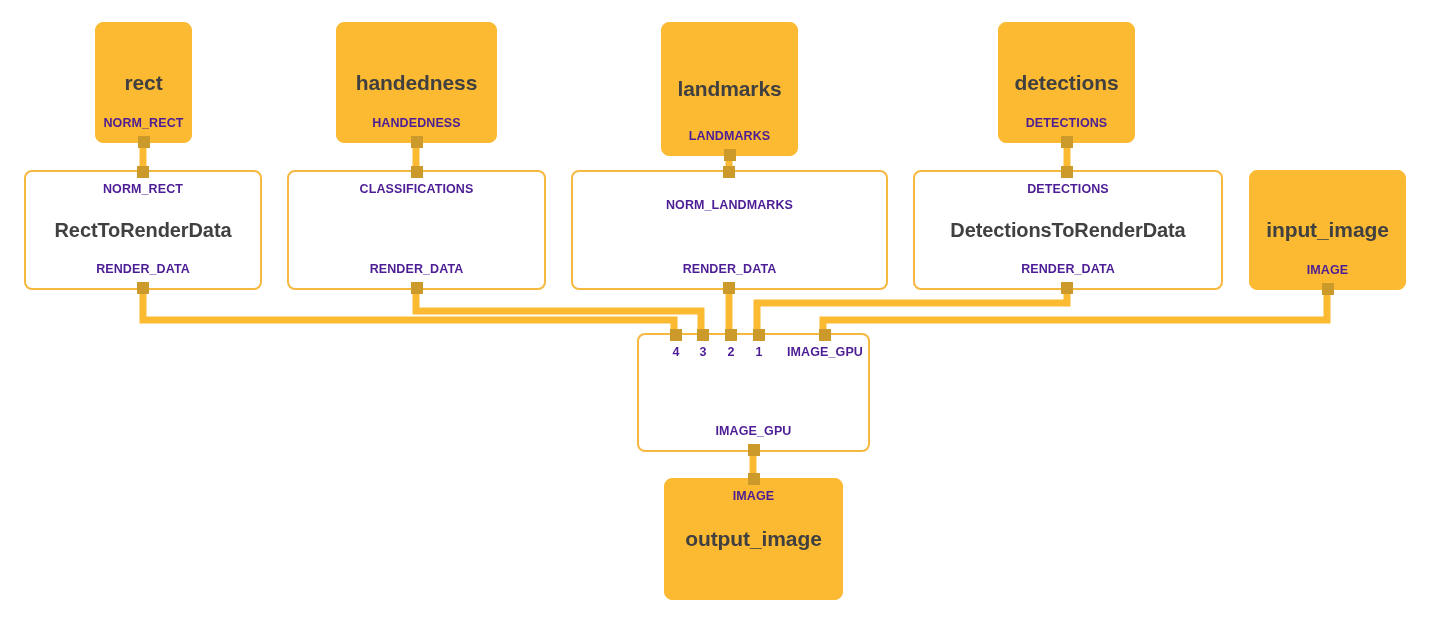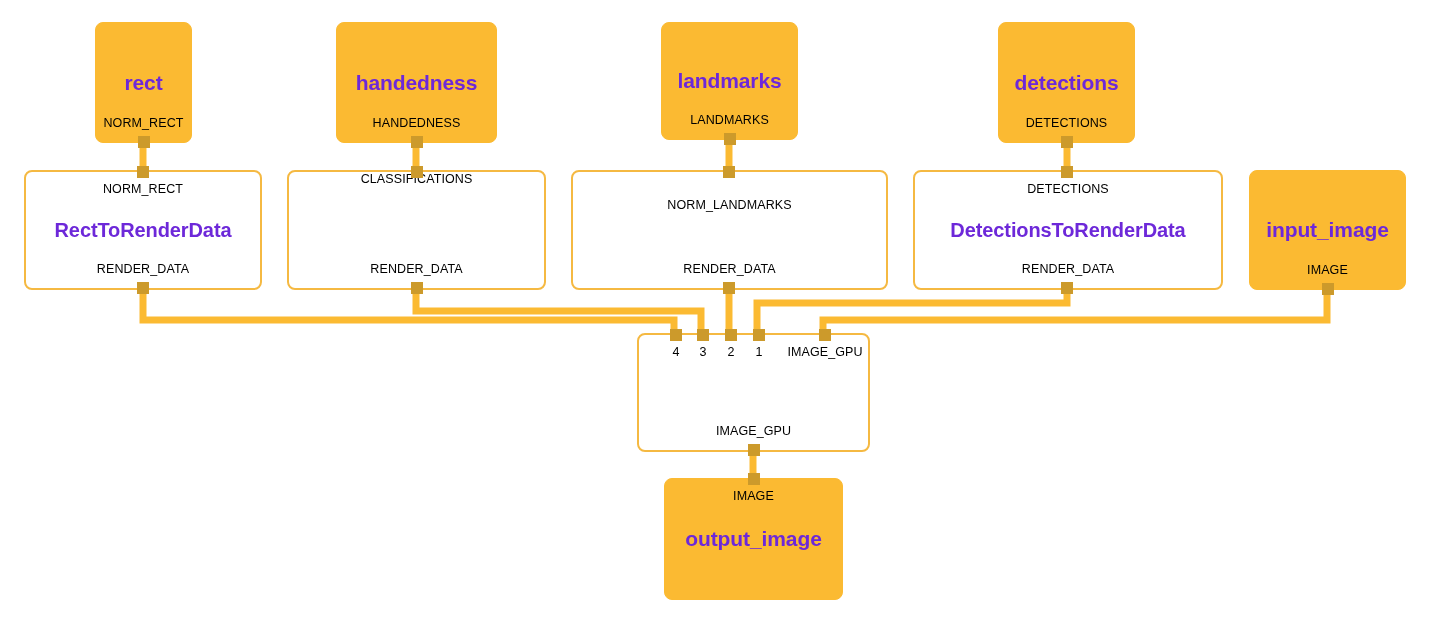--- a/index.html
+++ b/index.html
@@ -40,33 +40,34 @@
   .node.io {
     background: #FBBA32;
     border: 1px solid #FBBA32;
   }
   .node.calc {
     background: #ffffff;
     border: 2px solid #F5B942;
   }
   .node-title {
     font-weight: bold;
-    color: #6d28d9;
+    color: #404040;
     letter-spacing: -0.1px;
     line-height: 1.1;
     white-space: nowrap;
   }
   .node.io .node-title { font-size: 21px; }
   .node.calc .node-title { font-size: 20px; }
   .port-label {
     font-size: 12.5px;
-    color: #000000;
+    color: #4c1d95;
     line-height: 1.1;
     white-space: nowrap;
     letter-spacing: 0.1px;
+    font-weight: bold;
   }
   .overlay-inputs {
     position: absolute;
     top: 11px;
     left: 0;
     right: 0;
     height: 16px;
   }
   .overlay-inputs .port-label {
     position: absolute;
@@ -113,21 +114,21 @@
     <div class="port-label" style="position:absolute; bottom:11px;">NORM_RECT</div>
     <div class="port" style="left:50%; top:100%;"></div>
   </div>
 
   <div class="node io" style="left:336px; top:22px; width:161px; height:121px;">
     <div class="node-title">handedness</div>
     <div class="port-label" style="position:absolute; bottom:11px;">HANDEDNESS</div>
     <div class="port" style="left:50%; top:100%;"></div>
   </div>
 
-  <div class="node io" style="left:661px; top:22px; width:137px; height:118px;">
+  <div class="node io" style="left:661px; top:22px; width:137px; height:134px;">
     <div class="node-title">landmarks</div>
     <div class="port-label" style="position:absolute; bottom:11px;">LANDMARKS</div>
     <div class="port" style="left:50%; top:100%;"></div>
   </div>
 
   <div class="node io" style="left:998px; top:22px; width:137px; height:121px;">
     <div class="node-title">detections</div>
     <div class="port-label" style="position:absolute; bottom:11px;">DETECTIONS</div>
     <div class="port" style="left:50%; top:100%;"></div>
   </div>
@@ -140,21 +141,21 @@
 
   <div class="node calc" style="left:24px; top:170px; width:238px; height:120px;">
     <div class="port-label" style="position:absolute; top:11px;">NORM_RECT</div>
     <div class="node-title">RectToRenderData</div>
     <div class="port-label" style="position:absolute; bottom:11px;">RENDER_DATA</div>
     <div class="port" style="left:50%; top:0%;"></div>
     <div class="port" style="left:50%; top:100%;"></div>
   </div>
 
   <div class="node calc" style="left:287px; top:170px; width:259px; height:120px;">
-    <div class="port-label" style="position:absolute; top:1px;">CLASSIFICATIONS</div>
+    <div class="port-label" style="position:absolute; top:11px;">CLASSIFICATIONS</div>
     <div class="port-label" style="position:absolute; bottom:11px;">RENDER_DATA</div>
     <div class="port" style="left:50%; top:0%;"></div>
     <div class="port" style="left:50%; top:100%;"></div>
   </div>
 
   <div class="node calc" style="left:571px; top:170px; width:317px; height:120px;">
     <div class="port-label" style="position:absolute; top:11px;margin-top:16px;">NORM_LANDMARKS</div>
     <div class="port-label" style="position:absolute; bottom:11px;">RENDER_DATA</div>
     <div class="port" style="left:49.8%; top:0%;"></div>
     <div class="port" style="left:49.8%; top:100%;"></div>

